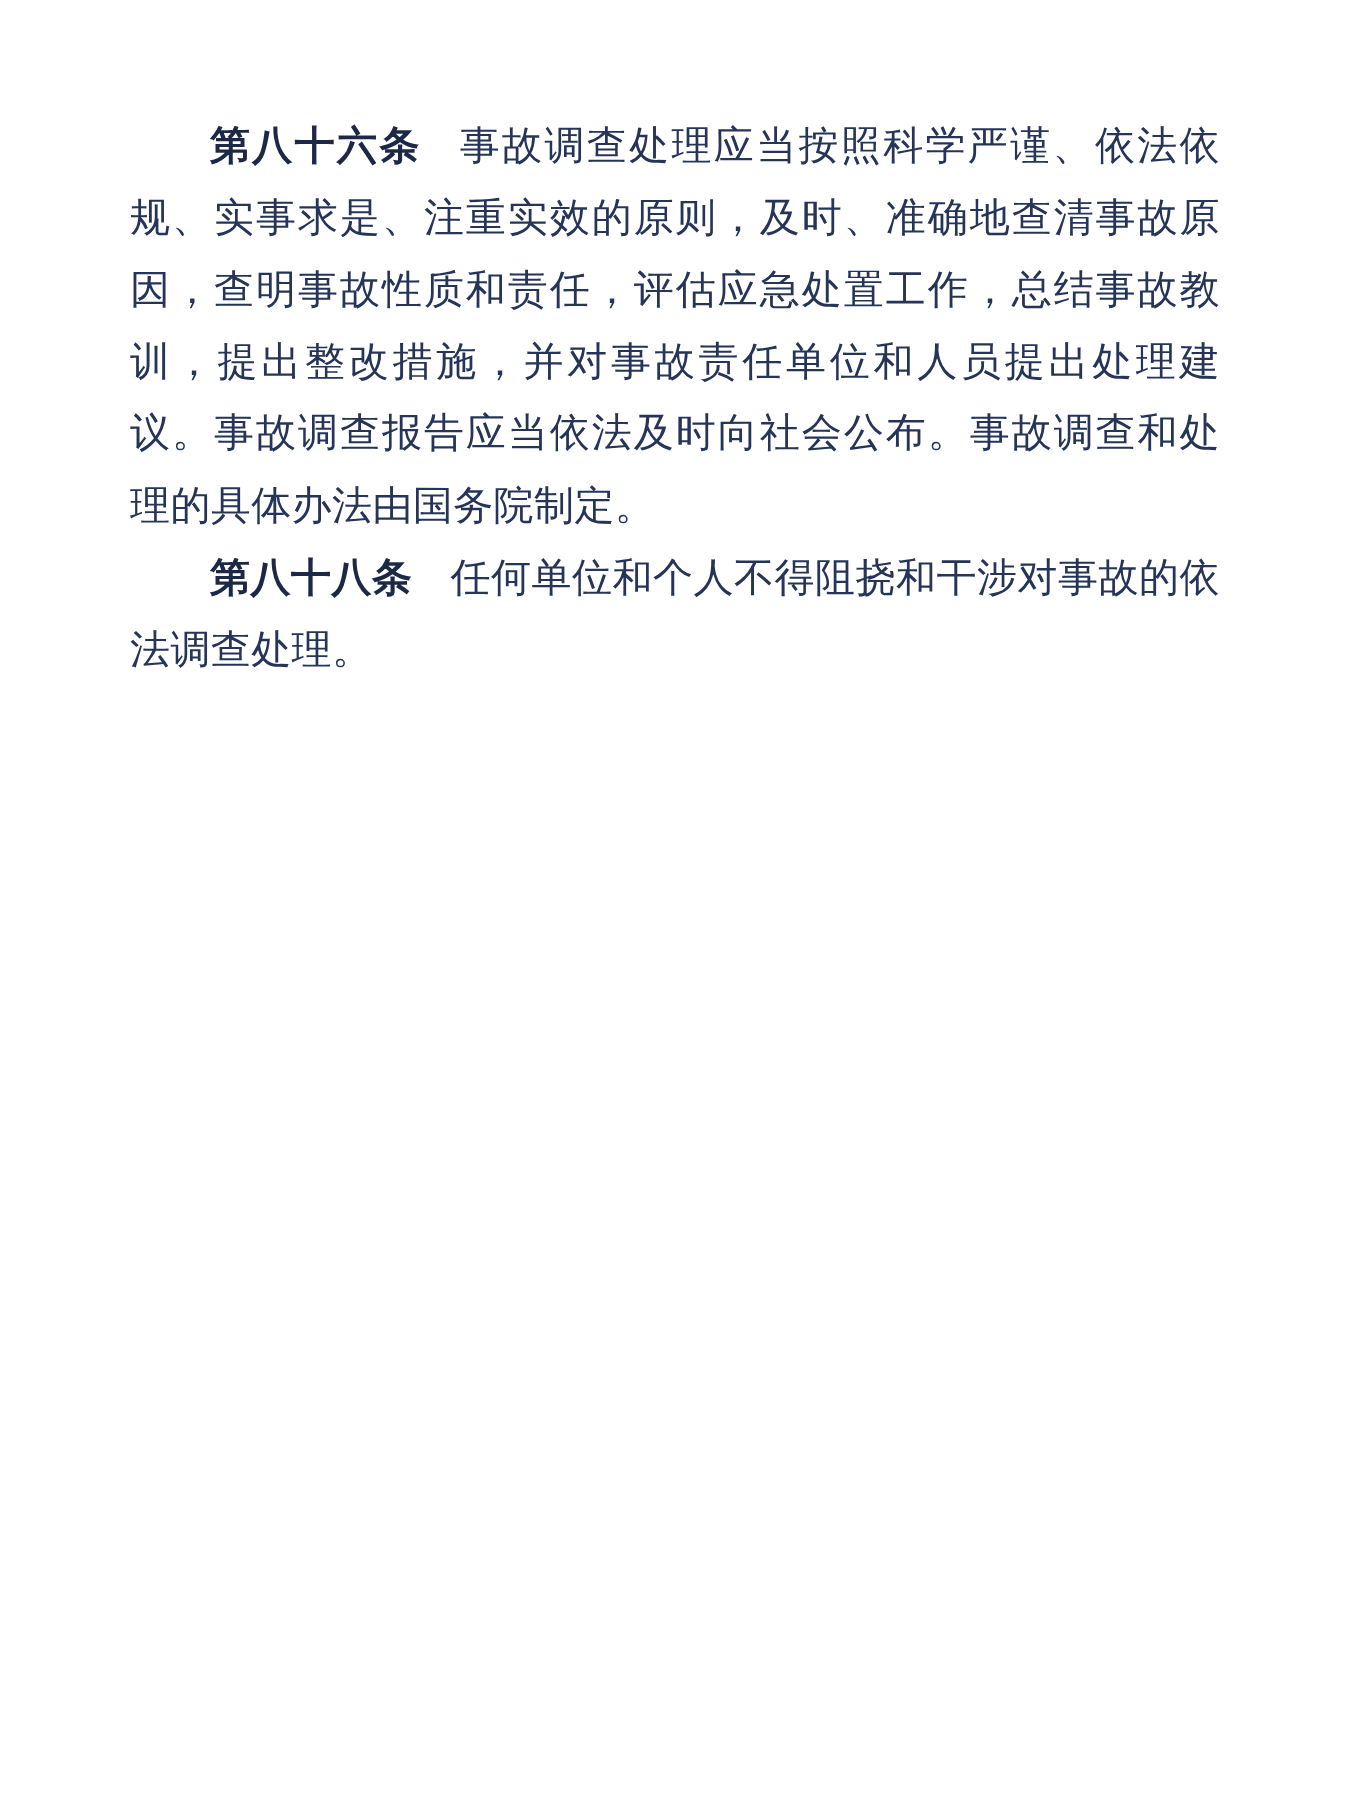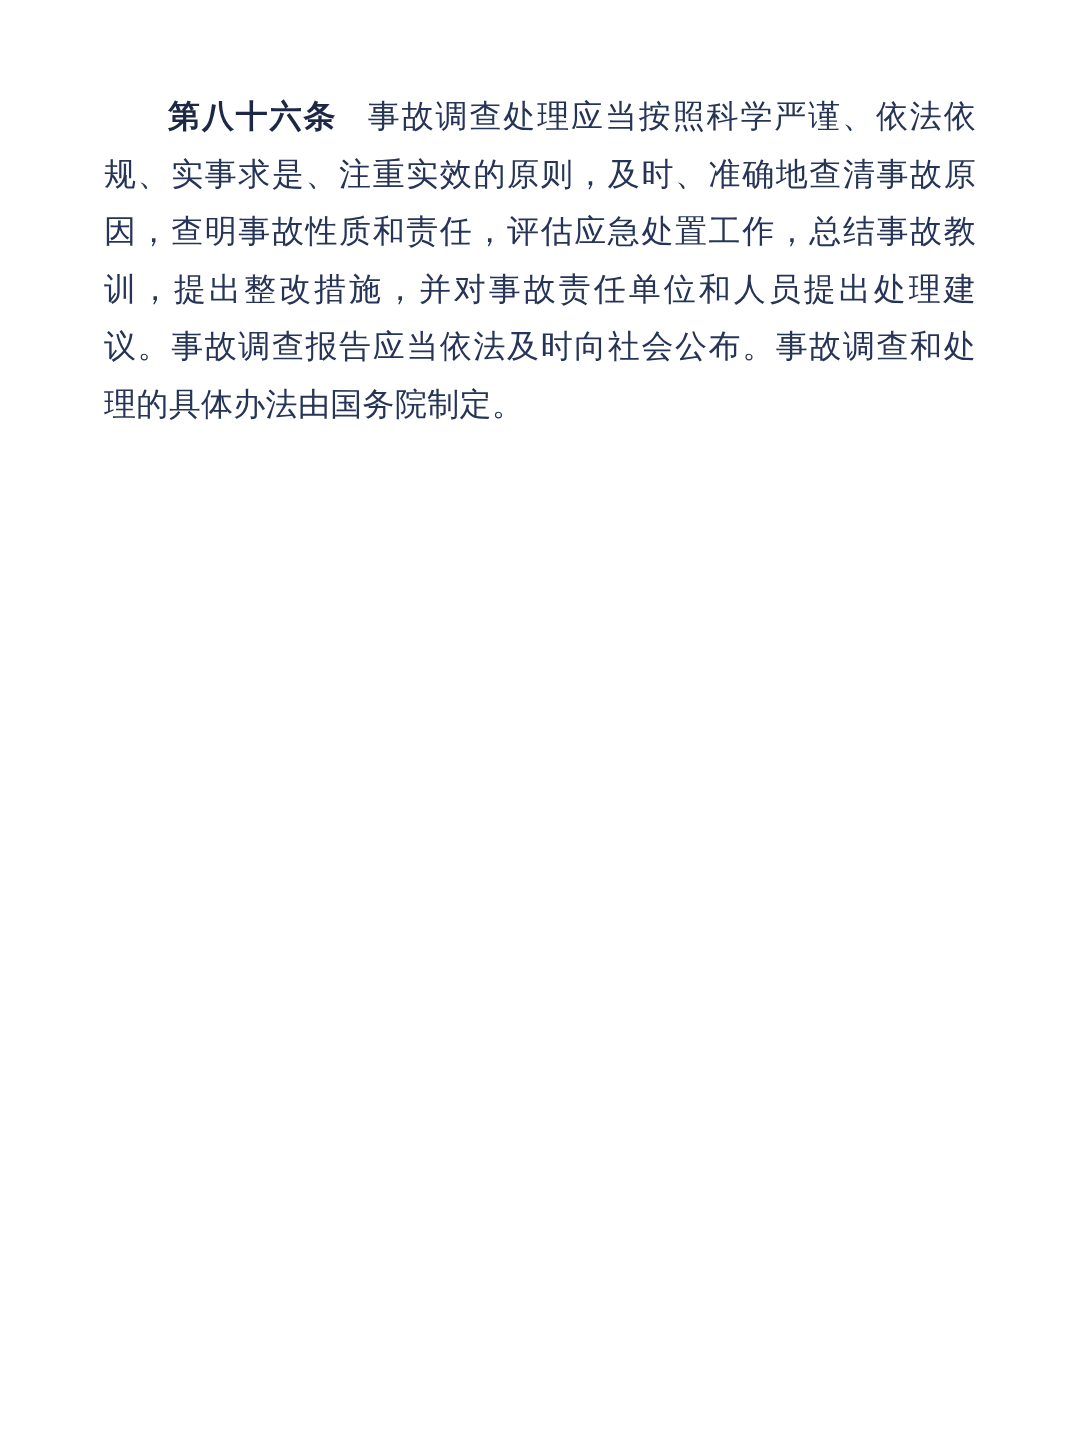--- a/index.html
+++ b/index.html
@@ -45,15 +45,18 @@
 
 <div class="doc-page">
 
   <p class="para">
     <span class="article-no">第八十六条</span><span>事故调查处理应当按照科学严谨、依法依规、实事求是、注重实效的原则，及时、准确地查清事故原因，查明事故性质和责任，评估应急处置工作，总结事故教训，提出整改措施，并对事故责任单位和人员提出处理建议。事故调查报告应当依法及时向社会公布。事故调查和处理的具体办法由国务院制定。</span>
   </p>
 
 
 
 
+  <p class="para">
+    <span class="article-no">第八十八条</span><span>任何单位和个人不得阻挠和干涉对事故的依法调查处理。</span>
+  </p>
 
 
 </div>
 
 </body></html>

